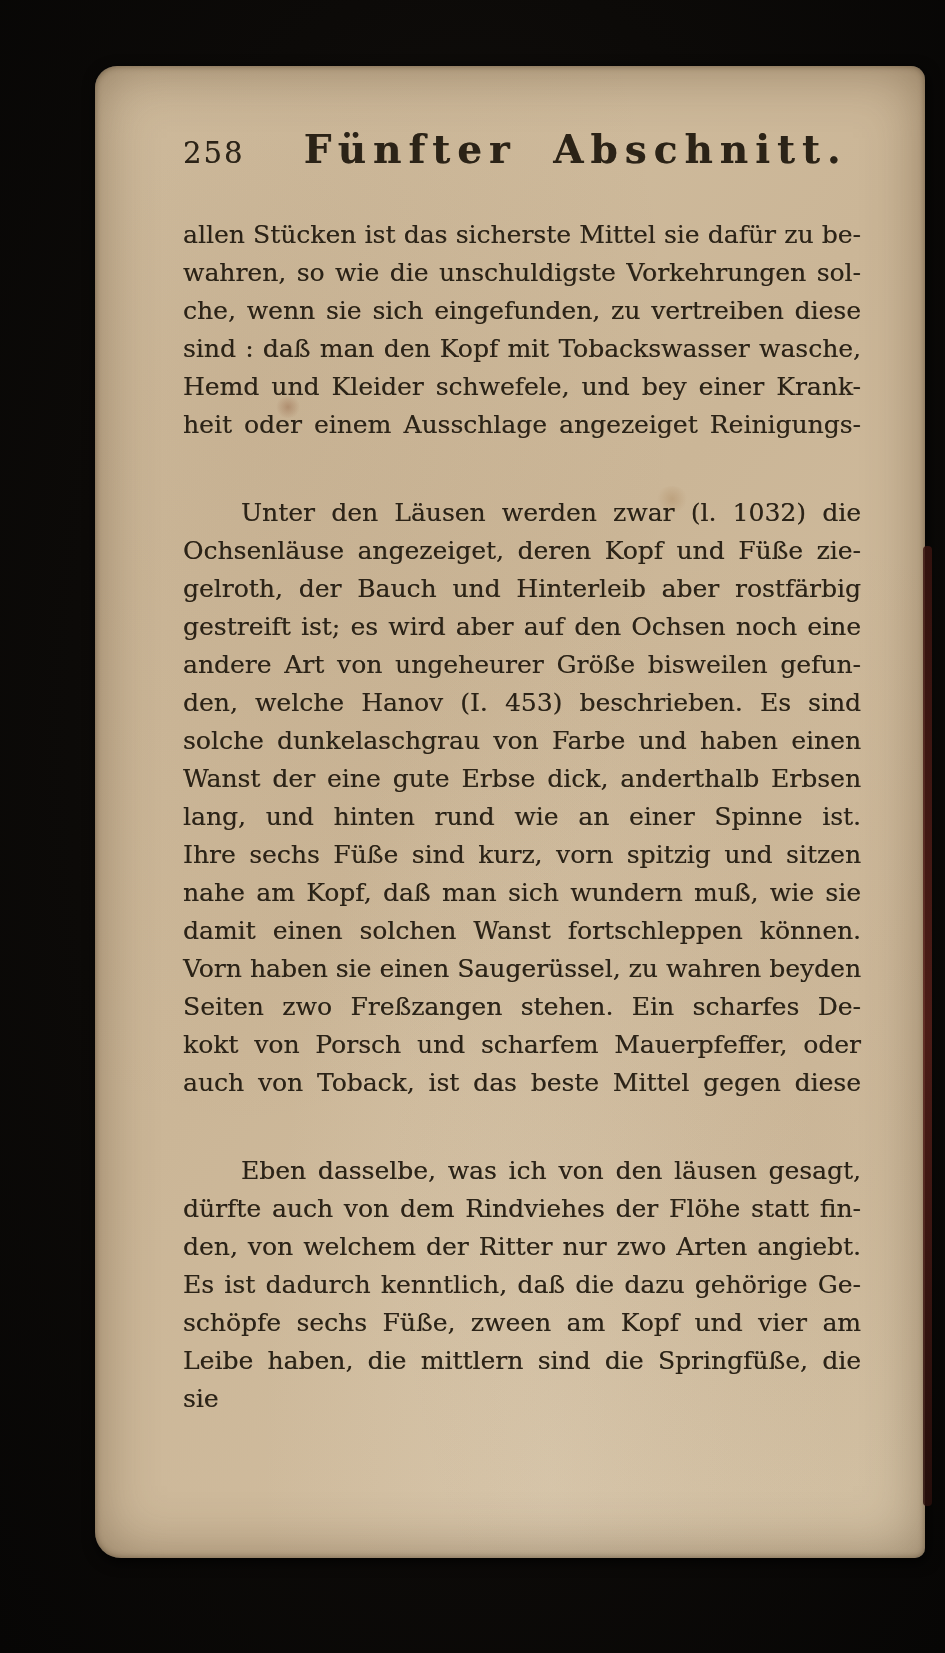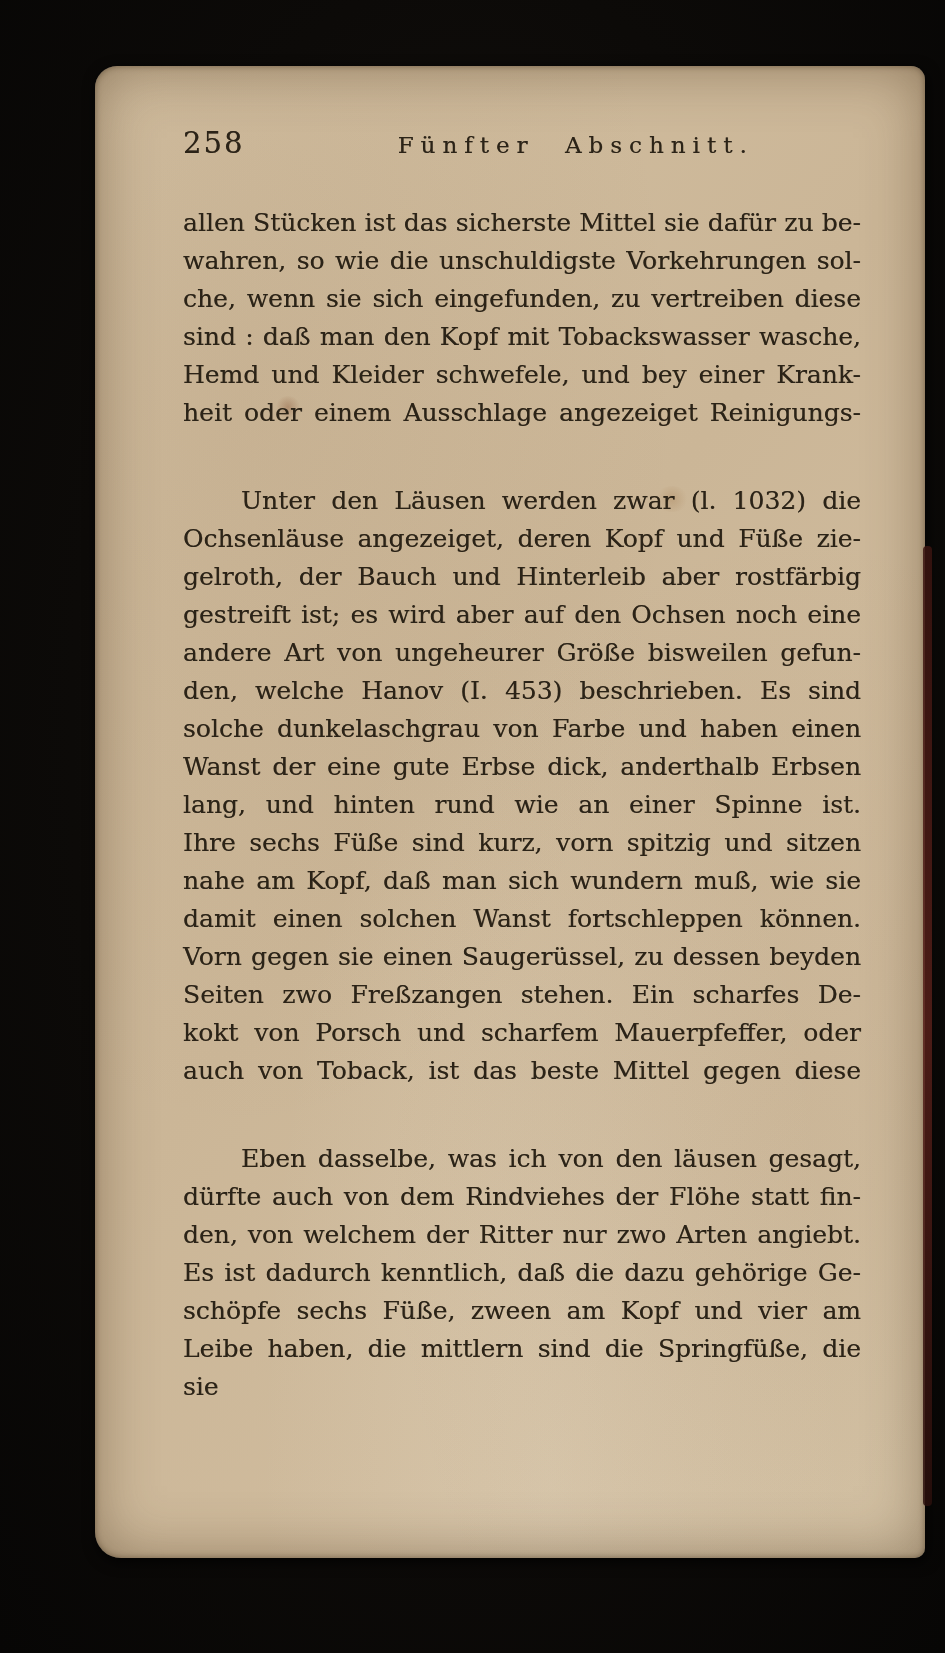--- a/index.html
+++ b/index.html
@@ -52,22 +52,22 @@
     margin-bottom:44px;
     gap:16px;
   }
   .page-number{
     font-size:29px;
     letter-spacing:2px;
   }
   .header-title{
     flex:1;
     text-align:center;
-    font-size:23px;
-    font-weight:normal;
+    font-size:39px;
+    font-weight:bold;
     letter-spacing:7px;
     word-spacing:16px;
     padding-left:30px;
   }
   .paragraph{margin:0 0 50px 0;}
   .paragraph:last-of-type{margin-bottom:0;}
   .text-line{
     line-height:38px;
     white-space:nowrap;
     text-align:justify;
@@ -128,21 +128,21 @@
       <div class="text-line">gelroth, der Bauch und Hinterleib aber rostfärbig</div>
       <div class="text-line">gestreift ist; es wird aber auf den Ochsen noch eine</div>
       <div class="text-line">andere Art von ungeheurer Größe bisweilen gefun-</div>
       <div class="text-line">den, welche Hanov (I. 453) beschrieben.  Es sind</div>
       <div class="text-line">solche dunkelaschgrau von Farbe und haben einen</div>
       <div class="text-line">Wanst der eine gute Erbse dick, anderthalb Erbsen</div>
       <div class="text-line">lang, und hinten rund wie an einer Spinne ist.</div>
       <div class="text-line">Ihre sechs Füße sind kurz, vorn spitzig und sitzen</div>
       <div class="text-line">nahe am Kopf, daß man sich wundern muß, wie sie</div>
       <div class="text-line">damit einen solchen Wanst fortschleppen können.</div>
-      <div class="text-line">Vorn gegen sie einen Saugerüssel, zu dessen beyden</div>
+      <div class="text-line">Vorn haben sie einen Saugerüssel, zu wahren beyden</div>
       <div class="text-line">Seiten zwo Freßzangen stehen.  Ein scharfes De-</div>
       <div class="text-line">kokt von Porsch und scharfem Mauerpfeffer, oder</div>
       <div class="text-line">auch von Toback, ist das beste Mittel gegen diese</div>
     </div>
 
     <div class="paragraph">
       <div class="text-line indent">Eben dasselbe, was ich von den läusen gesagt,</div>
       <div class="text-line">dürfte auch von dem Rindviehes der Flöhe statt fin-</div>
       <div class="text-line">den, von welchem der Ritter nur zwo Arten angiebt.</div>
       <div class="text-line">Es ist dadurch kenntlich, daß die dazu gehörige Ge-</div>

